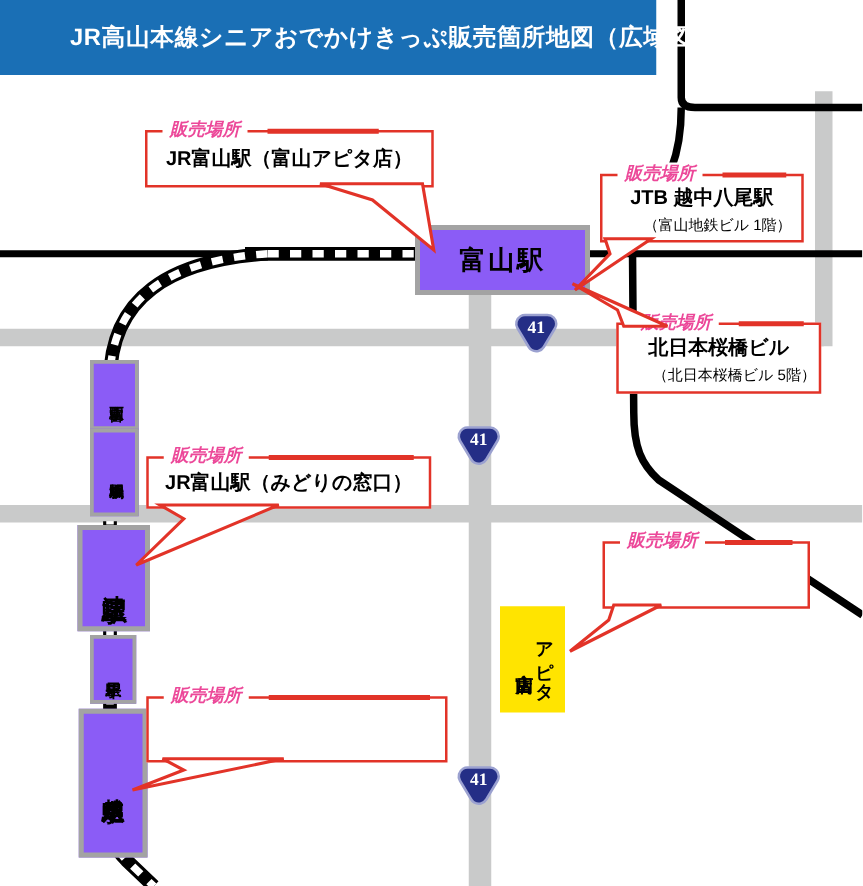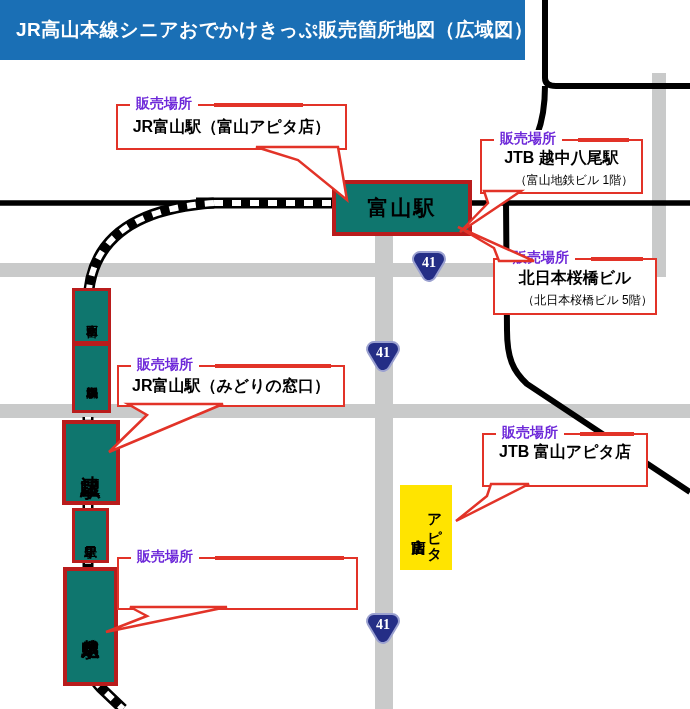--- a/index.html
+++ b/index.html
@@ -4,24 +4,24 @@
 <style>
   html,body{margin:0;padding:0;background:#fff;}
   .map{position:relative;width:690px;height:709px;background:#fff;overflow:hidden;
        font-family:"Liberation Sans","DejaVu Sans",sans-serif;}
   .layer{position:absolute;left:0;top:0;width:690px;height:709px;}
   .z1{z-index:1;} .z3{z-index:3;pointer-events:none;}
 
   
   .titlebar{position:absolute;left:0;top:0;width:525px;height:60px;background:#1a6fb5;z-index:2;
             display:flex;align-items:center;}
-  .titlebar .t{color:#fff;font-weight:bold;font-size:19px;padding-left:16px;letter-spacing:0.5px;white-space:nowrap;}
+  .titlebar .t{color:#fff;font-weight:bold;font-size:19px;padding-left:16px;letter-spacing:0.5px;white-space:nowrap;margin-left:40px;}
 
   
-  .stbox{position:absolute;background:#0f766e;border:3px solid #b91c1c;display:flex;align-items:center;justify-content:center;z-index:2;}
+  .stbox{position:absolute;background:#8b5cf6;border:3px solid #a3a3a3;display:flex;align-items:center;justify-content:center;z-index:2;}
   .stbox .vtxt{writing-mode:vertical-rl;text-orientation:upright;color:#000;line-height:1;}
   .big{border-width:4px;}
   #st-toyama{left:332px;top:180px;width:132px;height:48px;}
   #st-toyama .htxt{font-size:21px;font-weight:bold;color:#000;letter-spacing:2px;}
   #st-nishitoyama{left:72px;top:288px;width:33px;height:50px;}
   #st-nishitoyama .vtxt{font-size:11.5px;font-weight:600;}
   #st-fuchuusaka{left:72px;top:343px;width:33px;height:64px;}
   #st-fuchuusaka .vtxt{font-size:11.5px;font-weight:600;}
   #st-hayahoshi{left:62px;top:420px;width:50px;height:77px;}
   #st-hayahoshi .vtxt{font-size:20px;font-weight:bold;letter-spacing:2px;}
@@ -30,22 +30,22 @@
   #st-etchuyao{left:63px;top:567px;width:47px;height:111px;}
   #st-etchuyao .vtxt{font-size:18px;font-weight:bold;letter-spacing:1px;}
 
   
   .apita{position:absolute;left:400px;top:485px;width:52px;height:85px;background:#ffe400;z-index:2;
          display:flex;flex-direction:row-reverse;align-items:center;justify-content:center;gap:1px;}
   .apita span{writing-mode:vertical-rl;text-orientation:upright;font-size:14.5px;font-weight:bold;color:#000;line-height:1.05;}
 
   
   .callout{position:absolute;background:#fff;border:2.5px solid #e23328;z-index:2;box-sizing:border-box;}
-  .clabel{position:absolute;top:-11px;left:12px;background:#fff;color:#6d28d9;font-size:14px;font-weight:bold;
-          padding:0 6px;white-space:nowrap;line-height:16px;}
+  .clabel{position:absolute;top:-11px;left:12px;background:#fff;color:#ec4899;font-size:14px;font-weight:bold;
+          padding:0 6px;white-space:nowrap;line-height:16px;font-style:italic;}
   .cline{position:absolute;top:-3px;left:96px;right:12px;height:4px;background:#e23328;}
   .c1{display:flex;align-items:center;justify-content:center;}
   .cname{color:#000;font-size:16px;font-weight:600;text-align:center;white-space:nowrap;}
   .cdetail{color:#000;font-size:12px;text-align:center;white-space:nowrap;margin-top:3px;padding-left:25px;}
   #co-jrtoyama{left:116px;top:104px;width:231px;height:46px;}
   #co-jrtoyama .cline{right:42px;}
   #co-jtbtoyama{left:480px;top:139px;width:163px;height:55px;padding-top:7px;}
   #co-meitetsu{left:493px;top:258px;width:164px;height:57px;padding-top:8px;}
   #co-jrhayahoshi{left:117px;top:365px;width:228px;height:42px;}
   #co-jtbapita{left:482px;top:433px;width:166px;height:54px;padding-top:7px;}
@@ -138,21 +138,20 @@
 
   <div class="callout c1" id="co-jrhayahoshi">
     <span class="clabel">販売場所</span>
     <span class="cline"></span>
     <span class="cname">JR富山駅（みどりの窓口）</span>
   </div>
 
   <div class="callout" id="co-jtbapita">
     <span class="clabel">販売場所</span>
     <span class="cline"></span>
-    <div class="cname">JTB 富山アピタ店</div>
   </div>
 
   <div class="callout c1" id="co-jretchuyao">
     <span class="clabel">販売場所</span>
     <span class="cline"></span>
   </div>
 
   <svg class="layer z3" viewBox="0 0 690 709">
     <g fill="#fff" stroke="#e23328" stroke-width="2.5" stroke-linejoin="miter">
       <polygon points="256,147 338,147 347,200 298,160"></polygon>

